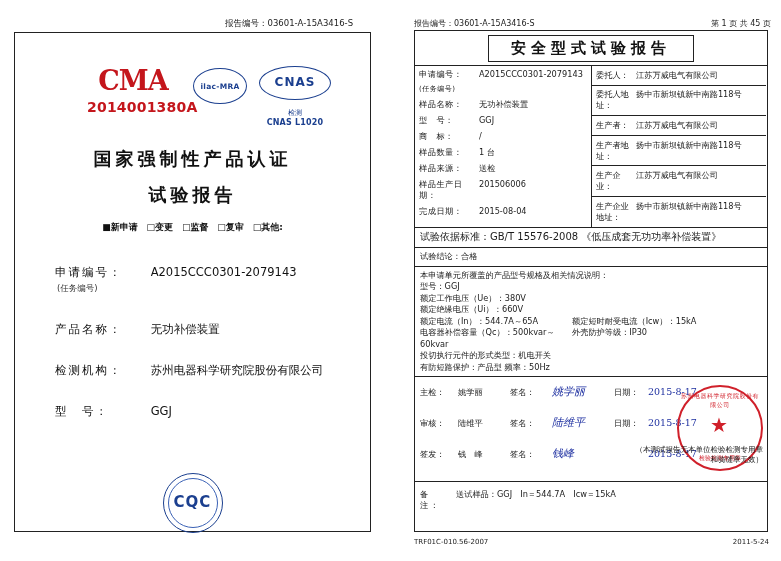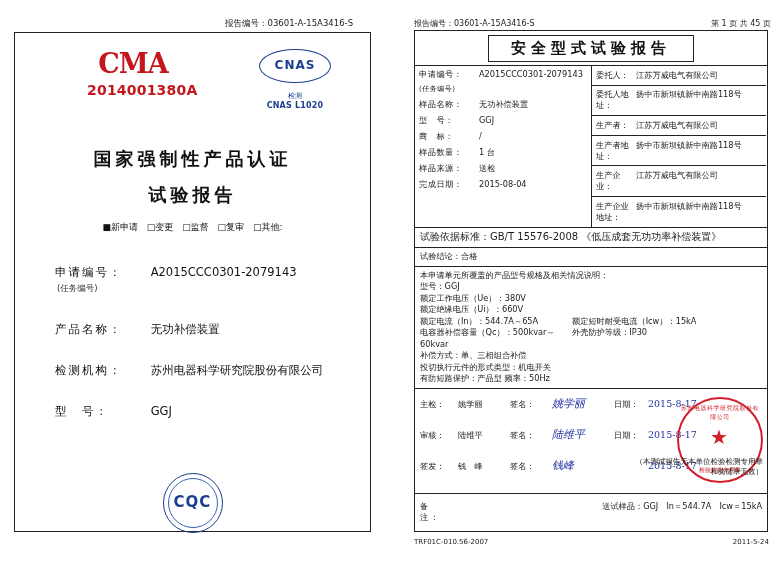--- a/index.html
+++ b/index.html
@@ -4,36 +4,36 @@
 <style>
   html,body{margin:0;padding:0;background:#ffffff;}
   body{width:781px;height:561px;font-family:"DejaVu Sans","Liberation Sans",sans-serif;color:#1a1a1a;}
   .page{position:relative;width:781px;height:561px;overflow:hidden;}
 
   
   .left{position:absolute;left:0;top:0;width:388px;height:561px;}
   .left-header{position:absolute;left:225px;top:18px;font-size:8.5px;color:#222;white-space:nowrap;}
   .left-frame{position:absolute;left:14px;top:32px;width:355px;height:498px;border:1.2px solid #222;background:#fff;}
 
-  .logos{position:absolute;left:0;top:16px;width:100%;height:62px;}
+  .logos{position:absolute;left:0;top:33px;width:100%;height:62px;}
   .cma{position:absolute;left:72px;top:0;width:92px;text-align:center;}
   .cma-mark{font-family:"DejaVu Serif","Liberation Serif",serif;font-size:27px;font-weight:bold;color:#c4161c;letter-spacing:-1px;line-height:30px;}
   .cma-num{font-size:14px;color:#c4161c;font-weight:bold;margin-top:3px;letter-spacing:.2px;}
   .ilac{position:absolute;left:178px;top:2px;width:52px;height:40px;}
   .ilac-oval{width:52px;height:34px;border:1.6px solid #1b3f8f;border-radius:50%;display:flex;align-items:center;justify-content:center;background:#fff;}
   .ilac-oval span{font-size:7.5px;color:#1b3f8f;font-weight:bold;letter-spacing:.3px;}
   .cnas{position:absolute;left:240px;top:0;width:80px;text-align:center;}
   .cnas-oval{width:70px;height:32px;margin:0 auto;border:1.6px solid #1b3f8f;border-radius:50%;position:relative;background:#fff;}
   .cnas-oval .t{font-size:12px;color:#1b3f8f;font-weight:bold;letter-spacing:1px;line-height:31px;}
   .cnas-sub{font-size:7px;color:#1b3f8f;margin-top:8px;}
   .cnas-num{font-size:8px;color:#1b3f8f;font-weight:bold;letter-spacing:.2px;}
 
   .big-title{position:absolute;left:0;top:108px;width:100%;text-align:center;font-family:"DejaVu Serif","Liberation Serif",serif;font-size:18px;font-weight:bold;color:#111;letter-spacing:4px;line-height:36px;}
   .checkrow{position:absolute;left:0;top:188px;width:100%;text-align:center;font-size:9px;color:#111;}
-  .checkrow span{margin:12px 3px;white-space:nowrap;}
+  .checkrow span{margin:12px 3px;white-space:nowrap;font-weight:bold;}
 
   .fields{position:absolute;left:40px;top:232px;width:300px;font-size:11.5px;color:#111;}
   .frow{margin-bottom:26px;line-height:15px;}
   .flabel{display:inline-block;width:92px;letter-spacing:2px;}
   .fsub{font-size:8.5px;color:#333;letter-spacing:0;display:block;margin-left:2px;margin-top:1px;}
   .fval{border-bottom:none;}
   .cqc{position:absolute;left:0;top:440px;width:100%;text-align:center;}
   .cqc-circle{width:58px;height:58px;border:1.6px solid #1b3f8f;border-radius:50%;margin:0 auto;position:relative;}
   .cqc-circle:before{content:"";position:absolute;left:4px;top:4px;right:4px;bottom:4px;border:1px solid #3a61b5;border-radius:50%;}
   .cqc-circle span{position:absolute;left:0;right:0;top:19px;font-size:15px;color:#1b3f8f;font-weight:bold;letter-spacing:1px;}
@@ -74,39 +74,44 @@
   .sign-row .hand{width:62px;font-family:"DejaVu Serif","Liberation Serif",serif;font-style:italic;color:#1d2fa0;font-size:11px;}
   .sign-row .dt{width:34px;}
   .sign-row .dv{font-family:"DejaVu Serif","Liberation Serif",serif;color:#1d2fa0;font-size:9.5px;}
   .stamp{position:absolute;right:8px;top:8px;width:82px;height:82px;}
   .stamp-c{width:82px;height:82px;border:2.2px solid #d0202a;border-radius:50%;position:relative;}
   .stamp-star{position:absolute;left:31px;top:28px;font-size:20px;color:#d0202a;line-height:20px;}
   .stamp-t{position:absolute;left:0;right:0;top:5px;text-align:center;font-size:6px;color:#d0202a;letter-spacing:.5px;}
   .stamp-b{position:absolute;left:0;right:0;bottom:6px;text-align:center;font-size:6px;color:#d0202a;}
   .stamp-note{position:absolute;right:4px;bottom:16px;font-size:7.5px;color:#111;text-align:right;line-height:10px;}
 
-  .r-remark{font-size:8.2px;padding:7px 5px;display:flex;justify-content:space-between;}
+  .r-remark{font-size:8.2px;padding:7px 5px;display:flex;}
   .r-remark .k{width:36px;letter-spacing:2px;}
   .r-foot-l{position:absolute;left:22px;top:538px;font-size:7px;color:#222;}
   .r-foot-r{position:absolute;right:12px;top:538px;font-size:7px;color:#222;}
 </style>
 </head>
 <body>
 
 <div class="page">
 
   <div class="left">
     <div class="left-header">报告编号：03601-A-15A3416-S</div>
     <div class="left-frame">
 
       <div class="logos">
         <div class="cma">
           <div class="cma-mark">CMA</div>
           <div class="cma-num">2014001380A</div>
         </div>
+        <div class="ilac">
+          <div class="ilac-oval">
+              <span>ilac-MRA</span>
+            </div>
+        </div>
         <div class="cnas">
           <div class="cnas-oval">
               <div class="t">CNAS</div>
             </div>
           <div class="cnas-sub">检测</div>
           <div class="cnas-num">CNAS L1020</div>
         </div>
       </div>
 
       <div class="big-title">
@@ -185,20 +190,24 @@
           </div>
           <div class="kv">
             <span class="k">样品数量：</span>
             <span class="v">1 台</span>
           </div>
           <div class="kv">
             <span class="k">样品来源：</span>
             <span class="v">送检</span>
           </div>
           <div class="kv">
+            <span class="k">样品生产日期：</span>
+            <span class="v">201506006</span>
+          </div>
+          <div class="kv">
             <span class="k">完成日期：</span>
             <span class="v">2015-08-04</span>
           </div>
         </div>
 
         <div class="r-col-r">
           <div class="kv2">
             <span class="k">委托人：</span>
             <span class="v">江苏万威电气有限公司</span>
           </div>
@@ -247,24 +256,20 @@
           <span class="c1">额定绝缘电压（Ui）：660V</span>
           <span class="c2"></span>
         </div>
         <div class="ln">
           <span class="c1">额定电流（In）：544.7A～65A</span>
           <span class="c2">额定短时耐受电流（Icw）：15kA</span>
         </div>
         <div class="ln">
           <span class="c1">电容器补偿容量（Qc）：500kvar～60kvar</span>
           <span class="c2">外壳防护等级：IP30</span>
-        </div>
-        <div class="ln">
-          <span class="c1">补偿方式：单、三相组合补偿</span>
-          <span class="c2"></span>
         </div>
         <div class="ln">
           <span class="c1">投切执行元件的形式类型：机电开关</span>
           <span class="c2"></span>
         </div>
         <div class="ln">
           <span class="c1">有防短路保护：产品型 频率：50Hz</span>
           <span class="c2"></span>
         </div>
       </div>

